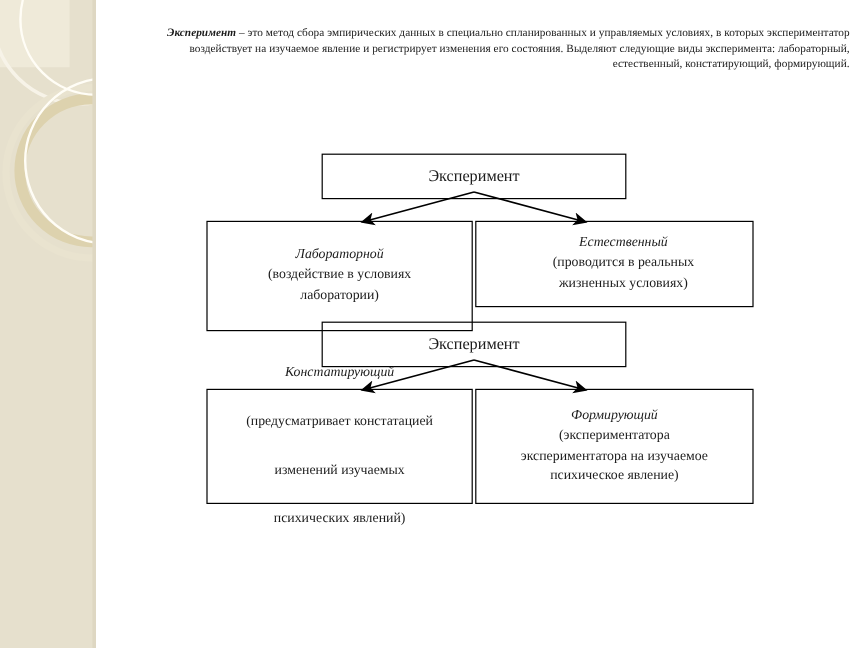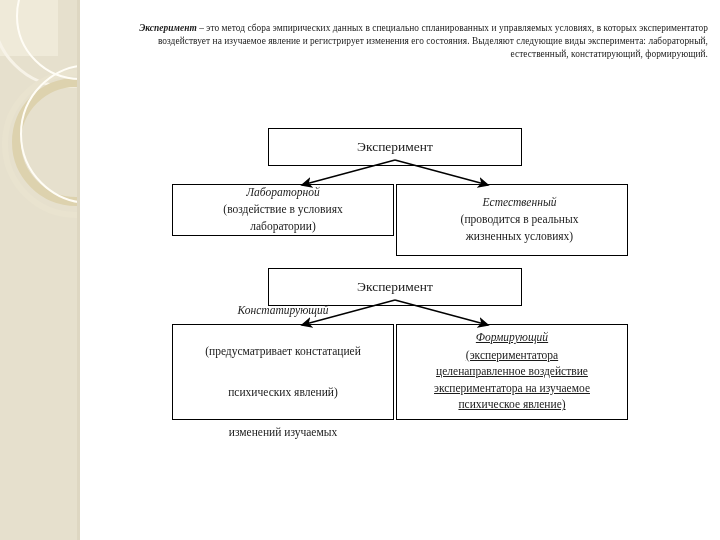--- a/index.html
+++ b/index.html
@@ -131,24 +131,24 @@
     height: 38px;
     font-size: 13.5px;
   }
 
   .child-box {
     top: 56px;
     font-size: 11.5px;
     line-height: 16.5px;
     padding: 5px 10px 7px;
   }
-  #diagram-1 .child-left  { left: 172px; width: 222px; height: 52px; }
+  #diagram-1 .child-left  { left: 172px; width: 222px; height: 92px; }
   #diagram-1 .child-right { left: 396px; width: 232px; height: 72px; padding-left: 25px; }
   #diagram-2 .child-left  { left: 172px; width: 222px; height: 96px; gap: 24px; }
-  #diagram-2 .child-right { left: 396px; width: 232px; height: 96px; text-decoration: underline; }
+  #diagram-2 .child-right { left: 396px; width: 232px; height: 96px; }
 
   .child-title {
     font-style: italic;
     display: block;
     margin-bottom: 1px;
   }
   .child-desc { display: block; }
 
   
   .arrows {
@@ -219,24 +219,23 @@
         </marker>
       </defs>
       <line x1="127" y1="2" x2="34" y2="27" stroke="#000000" stroke-width="1.4" marker-end="url(#ah2)"></line>
       <line x1="127" y1="2" x2="220" y2="27" stroke="#000000" stroke-width="1.4" marker-end="url(#ah2)"></line>
     </svg>
   </div>
 
   <div class="node-box child-box child-left">
     <span class="child-title">Констатирующий</span>
     <span class="child-desc">(предусматривает констатацией</span>
+    <span class="child-desc">изменений изучаемых</span>
     <span class="child-desc">психических явлений)</span>
-    <span class="child-desc">изменений изучаемых</span>
   </div>
 
   <div class="node-box child-box child-right">
     <span class="child-title">Формирующий</span>
     <span class="child-desc">(экспериментатора</span>
-    <span class="child-desc">целенаправленное воздействие</span>
     <span class="child-desc">экспериментатора на изучаемое</span>
     <span class="child-desc">психическое явление)</span>
   </div>
 </div>
 
 </body></html>

